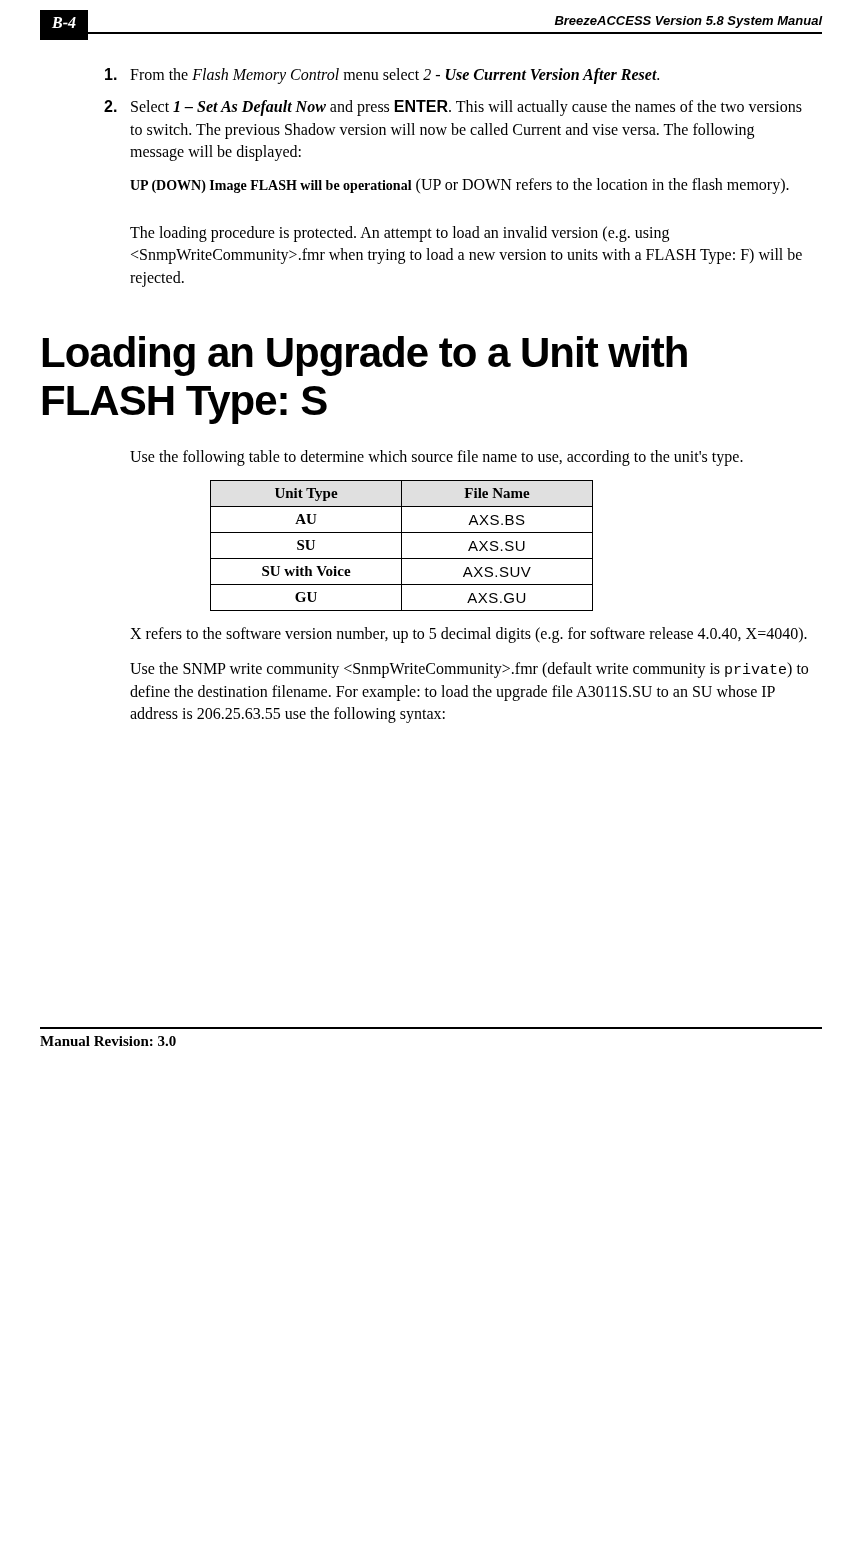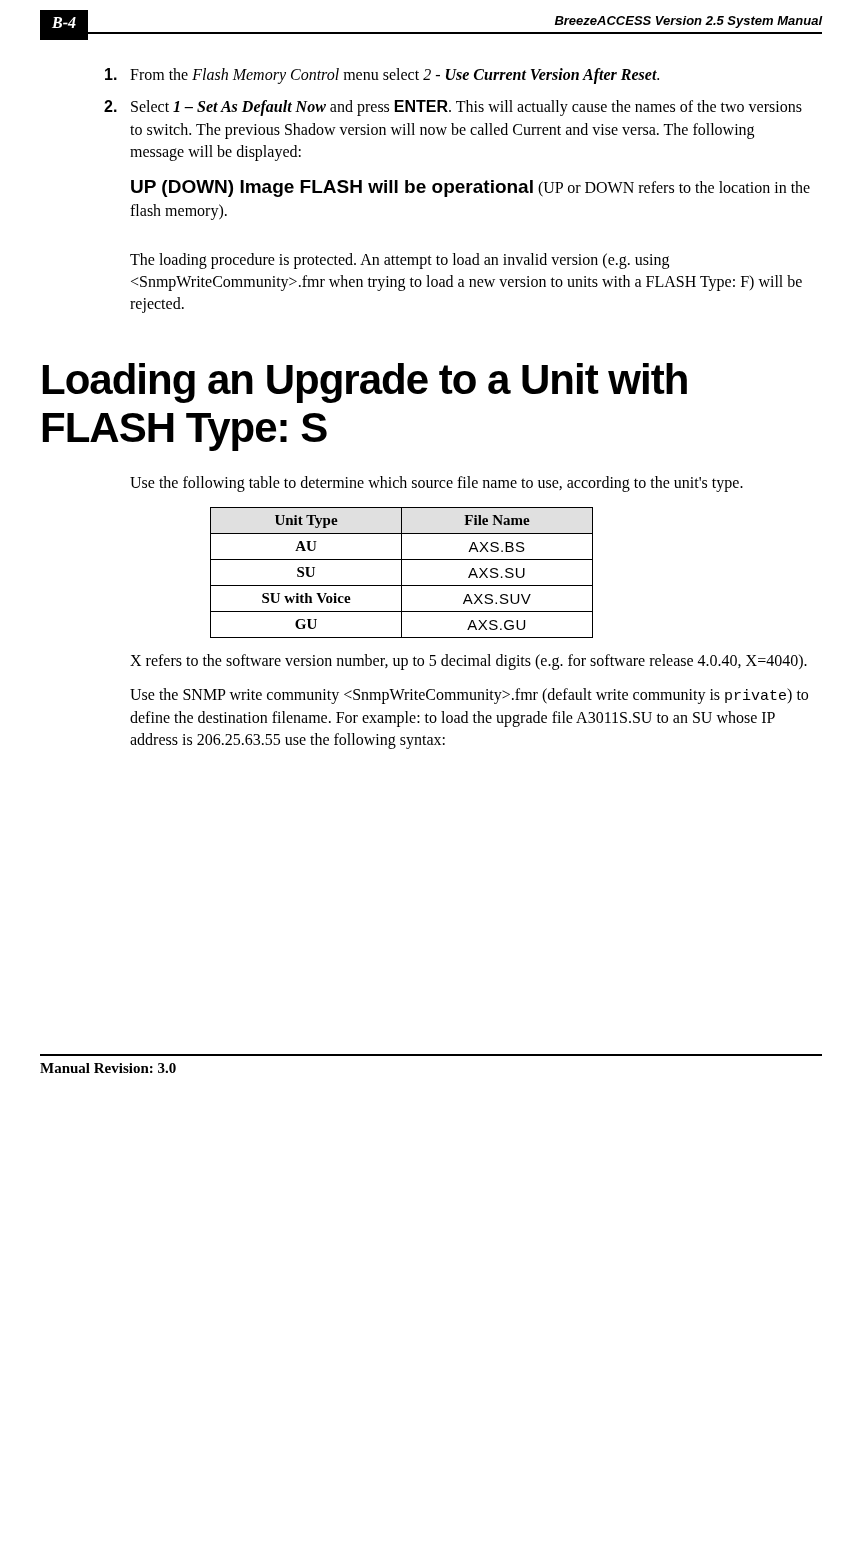--- a/index.html
+++ b/index.html
@@ -93,23 +93,23 @@
   table.file-table th {
     background: #e0e0e0;
     font-family: Georgia, serif;
     font-weight: bold;
   }
   table.file-table .col1 { width: 170px; }
   table.file-table .col2 { width: 170px; margin-top: 20px; }
   .cell-bold { font-family: Georgia, serif; font-weight: bold; }
   .cell-mono { font-family: Arial, sans-serif; letter-spacing: 0.5px; }
   .mono-bold {
-    font-family: Liberation Sans, sans-serif;
+    font-family: Liberation Serif, serif;
     font-weight: bold;
-    font-size: 19px;
+    font-size: 14px;
   }
   .mono {
     font-family: "Courier New", monospace;
     font-size: 15px;
   }
   .italic { font-style: italic; }
   .bold-italic { font-weight: bold; font-style: italic; }
   .sans-bold { font-family: Arial, Helvetica, sans-serif; font-weight: bold; }
   .footer {
     border-top: 2px solid #000;
@@ -119,21 +119,21 @@
     font-weight: bold;
     font-size: 15px;
   }
 </style>
 </head>
 <body>
 
 <div class="page">
   <div class="header">
     <div class="page-num-box">B-4</div>
-    <div class="header-title">BreezeACCESS Version 2.5 System Manual</div>
+    <div class="header-title">BreezeACCESS Version 5.8 System Manual</div>
   </div>
 
   <div class="content">
 
     <div class="ol-item">
       <div class="ol-num">1.</div>
       <div class="ol-body">
         <span>From the </span><span class="italic">Flash Memory Control</span><span> menu select </span><span class="italic">2</span><span> - </span><span class="bold-italic">Use Current Version After Reset</span><span>.</span>
       </div>
     </div>

